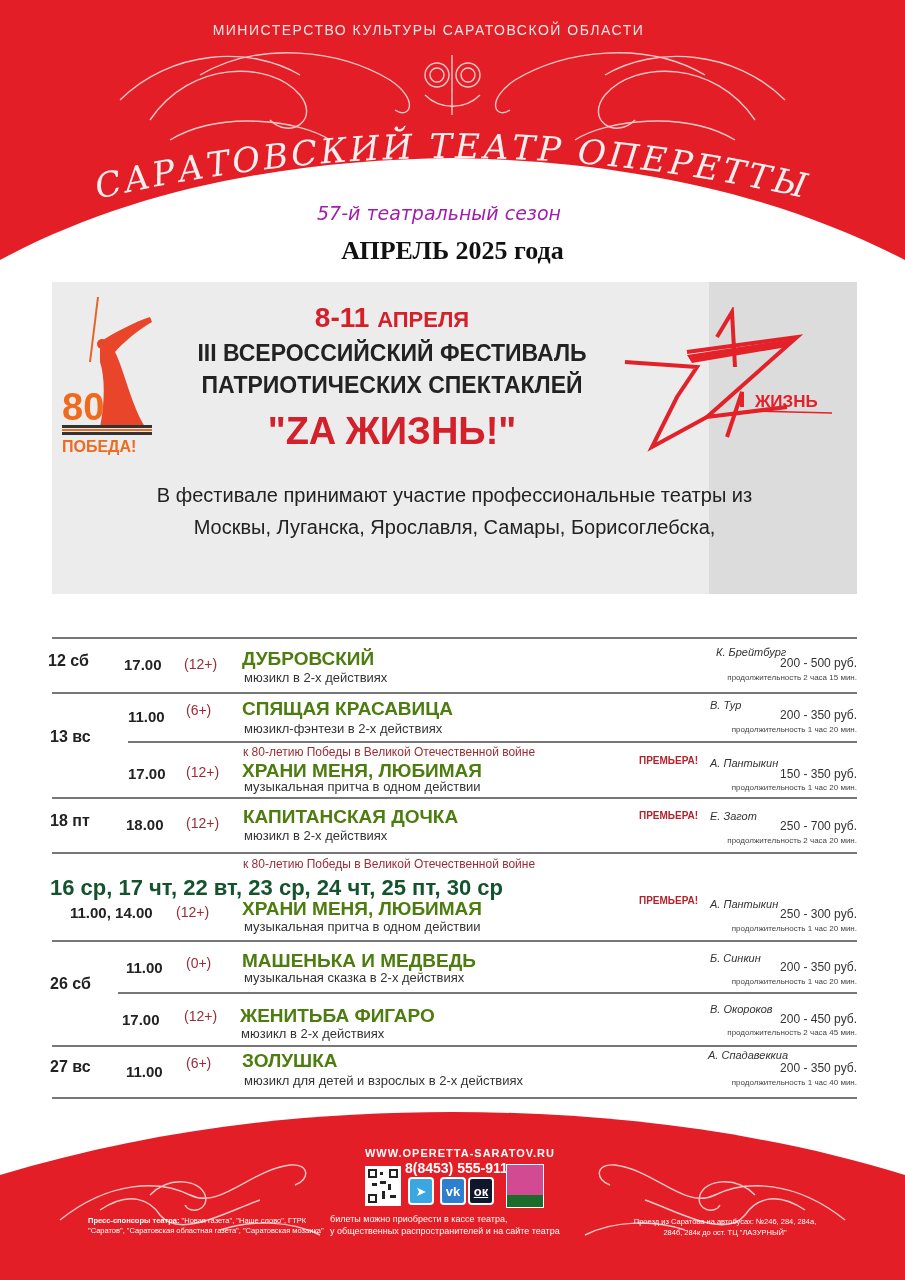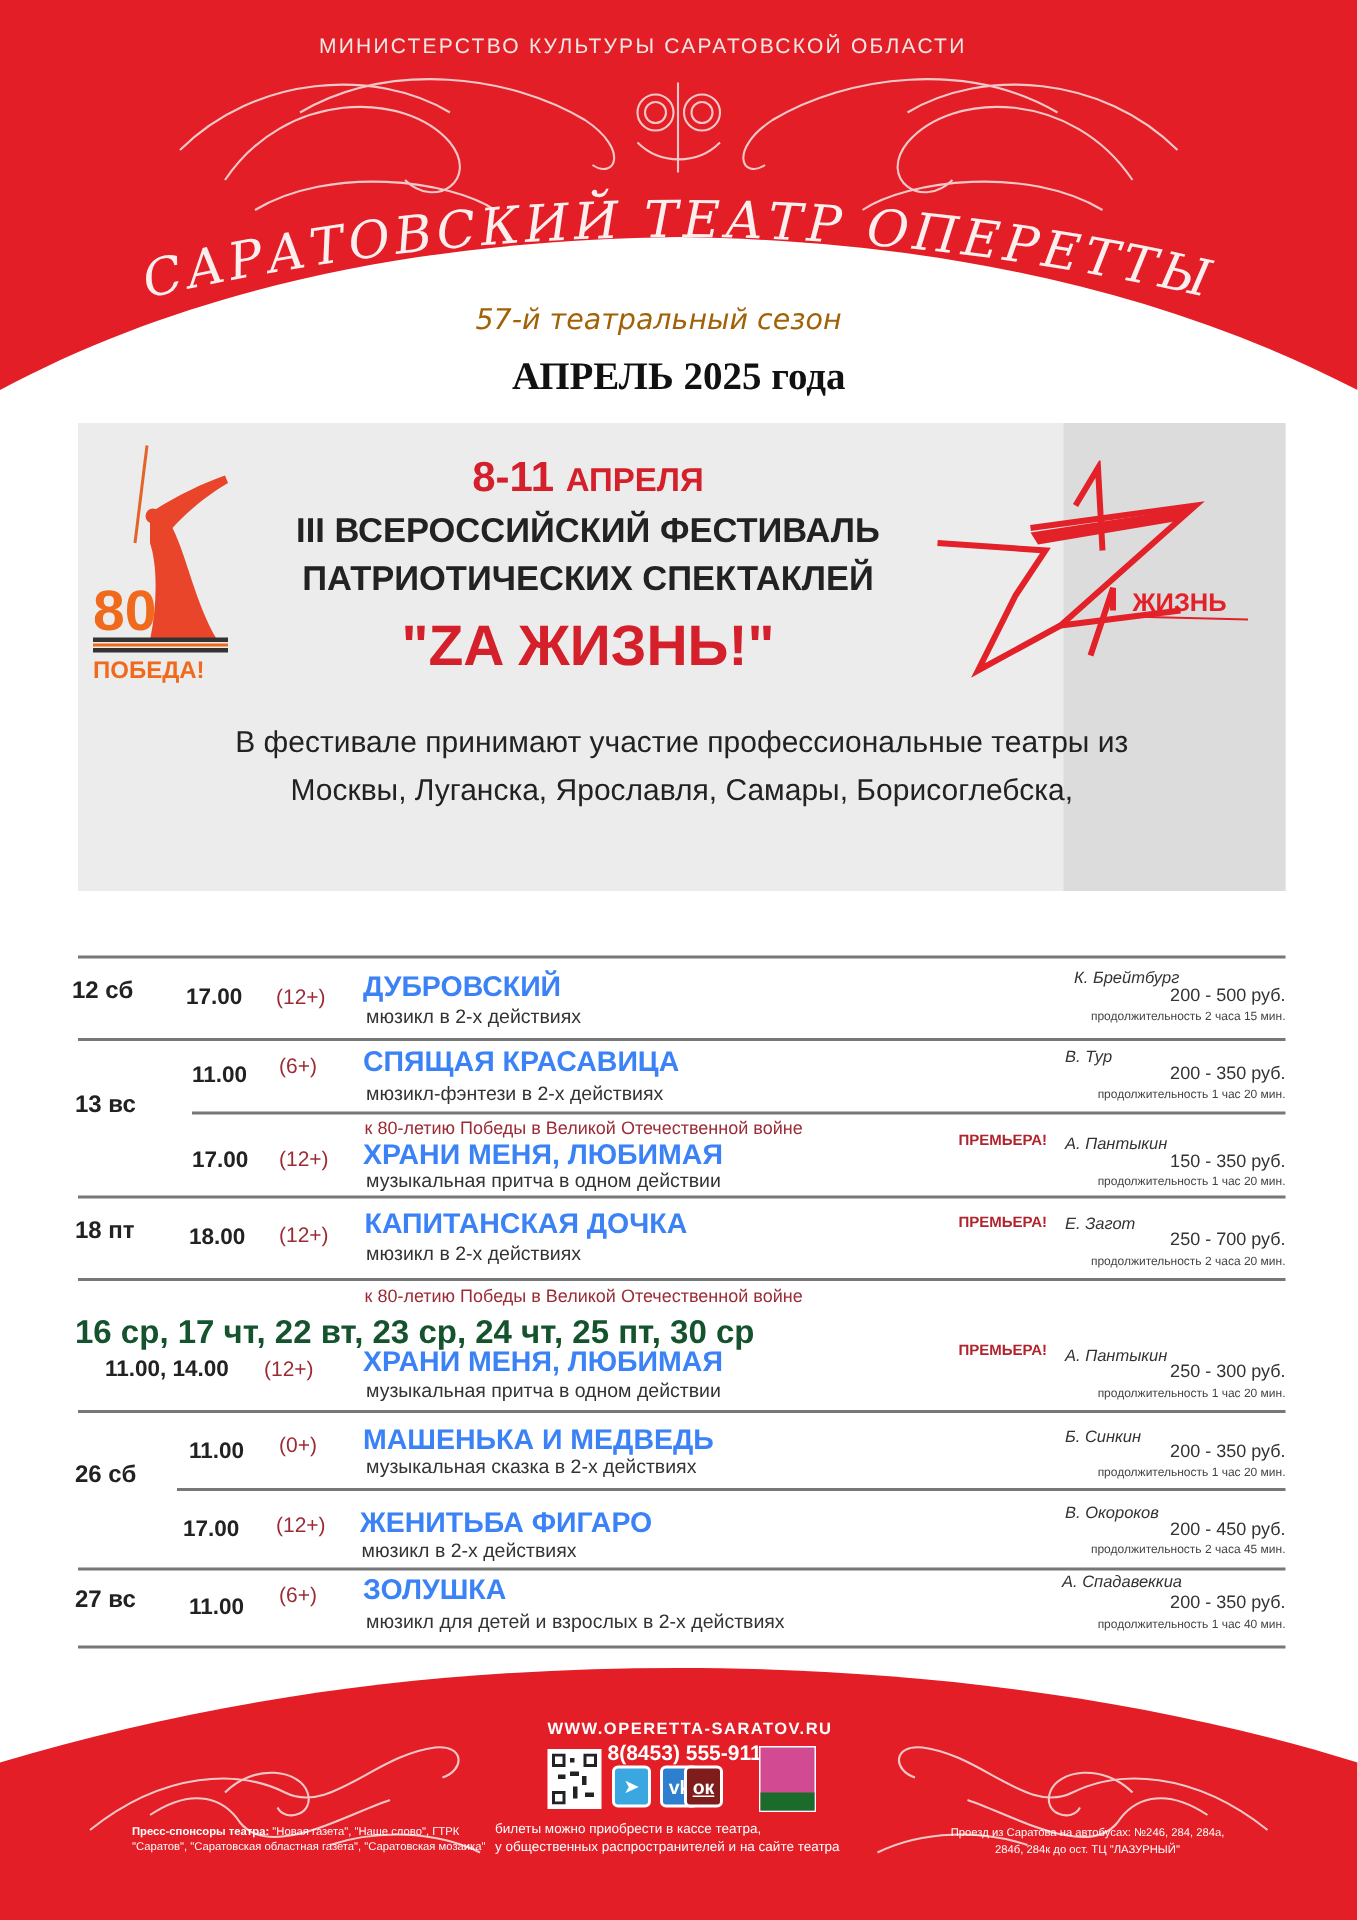--- a/index.html
+++ b/index.html
@@ -1,38 +1,38 @@
 <!DOCTYPE html>
 <html><head>
 <meta charset="utf-8">
 <style>
   * { box-sizing: border-box; margin: 0; padding: 0; }
   body { width: 905px; height: 1280px; position: relative; overflow: hidden; background: #ffffff; font-family: "Liberation Sans", "DejaVu Sans", sans-serif; color: #222; }
   
   .header-bg { position: absolute; left: 0; top: 0; width: 905px; height: 270px; }
   .ministry { position: absolute; top: 22px; left: 0; width: 857px; text-align: center; color: #f3e6e6; font-size: 14px; letter-spacing: 1.5px; }
   .theatre-title { position: absolute; top: 118px; left: 60px; width: 785px; height: 90px; }
-  .season { position: absolute; top: 202px; left: 0; width: 878px; text-align: center; font-size: 19px; font-style: italic; color: #a16207; font-family: "DejaVu Sans", sans-serif; }
+  .season { position: absolute; top: 202px; left: 0; width: 878px; text-align: center; font-size: 19px; font-style: italic; color: #a21caf; font-family: "DejaVu Sans", sans-serif; }
   .month { position: absolute; top: 236px; left: 0; width: 905px; text-align: center; font-family: "Liberation Serif", serif; font-weight: bold; font-size: 26px; color: #111; }
   
   .fest { position: absolute; left: 52px; top: 282px; width: 805px; height: 312px; background: #ececec; }
   .fest-right { position: absolute; right: 0; top: 0; width: 148px; height: 100%; background: #dcdcdc; }
   .fest-dates { position: absolute; top: 20px; left: 0; width: 680px; text-align: center; color: #d4202a; font-weight: bold; font-size: 28px; }
   .fest-dates small { font-size: 22px; }
   .fest-line { position: absolute; left: 0; width: 680px; text-align: center; font-weight: bold; font-size: 23px; color: #222; }
   .fest-name { position: absolute; top: 128px; left: 0; width: 680px; text-align: center; color: #d4202a; font-weight: bold; font-size: 38px; }
   .fest-desc { position: absolute; left: 0; width: 805px; text-align: center; font-size: 20px; color: #222; line-height: 31px; }
   .victory-logo { position: absolute; left: 8px; top: 10px; width: 100px; height: 165px; }
   .za-logo { position: absolute; left: 565px; top: 25px; width: 225px; height: 150px; }
   
   .rule { position: absolute; height: 2px; background: #777; }
   .day { position: absolute; font-weight: bold; font-size: 16px; color: #222; }
   .time { position: absolute; font-weight: bold; font-size: 15px; color: #222; }
   .age { position: absolute; font-size: 14px; color: #9b2b35; }
-  .show { position: absolute; font-weight: bold; font-size: 19px; color: #3b82f6; white-space: nowrap; }
+  .show { position: absolute; font-weight: bold; font-size: 19px; color: #4d7c0f; white-space: nowrap; }
   .genre { position: absolute; font-size: 13px; color: #333; white-space: nowrap; }
   .dedication { position: absolute; font-size: 12px; color: #9b2b35; white-space: nowrap; }
   .premiere { position: absolute; font-size: 10px; font-weight: bold; color: #b0242e; }
   .author { position: absolute; font-size: 11px; color: #333; white-space: nowrap; font-style: italic; }
   .price { position: absolute; font-size: 12px; color: #333; right: 48px; text-align: right; white-space: nowrap; }
   .duration { position: absolute; font-size: 8px; color: #444; right: 48px; text-align: right; white-space: nowrap; }
   .dates-line { position: absolute; font-weight: bold; font-size: 22px; color: #14532d; white-space: nowrap; }
   
   .footer-bg { position: absolute; left: 0; top: 1100px; width: 905px; height: 180px; }
   .site { position: absolute; top: 1147px; left: 345px; width: 230px; text-align: center; font-size: 11px; font-weight: bold; color: #fff; letter-spacing: 1px; }
@@ -241,21 +241,21 @@
     <rect x="12" y="3" width="3" height="3" fill="#222"></rect>
       <rect x="12" y="12" width="6" height="3" fill="#222"></rect>
     <rect x="20" y="15" width="3" height="6" fill="#222"></rect>
       <rect x="4" y="14" width="5" height="3" fill="#222"></rect>
     <rect x="14" y="22" width="3" height="8" fill="#222"></rect>
       <rect x="22" y="26" width="6" height="3" fill="#222"></rect>
   </svg>
 </div>
 <div class="social" style="left:408px; background:#3aa7e0;">➤</div>
 <div class="social" style="left:440px; background:#2f7fcf;">vk</div>
-<div class="social" style="left:456px; background:#7f1d1d;text-decoration:underline;">ок</div>
+<div class="social" style="left:468px; background:#0f172a;text-decoration:underline;">ок</div>
 <div class="portrait">
   <div class="portrait-band"></div>
 </div>
 <div class="tickets">
   <div>билеты можно приобрести в кассе театра,</div>
   <div>у общественных распространителей и на сайте театра</div>
 </div>
 <div class="sponsors">
   <b>Пресс-спонсоры театра:</b><span> "Новая газета", "Наше слово", ГТРК "Саратов",  "Саратовская областная газета", "Саратовская мозаика"</span>
 </div>

